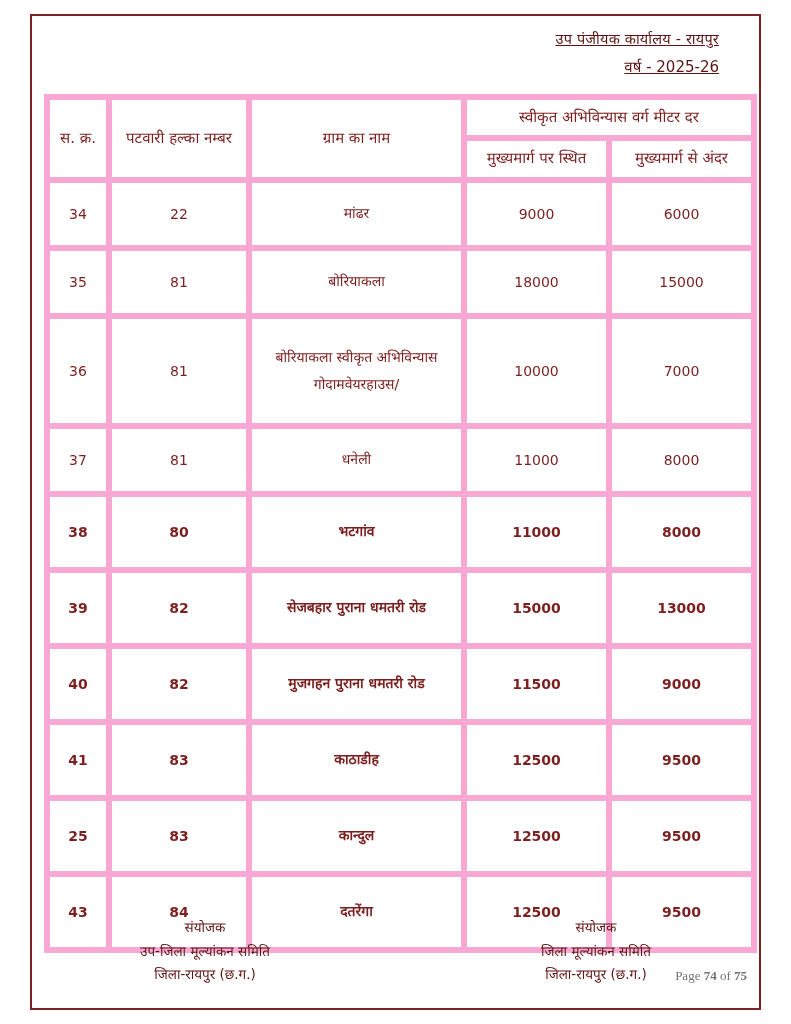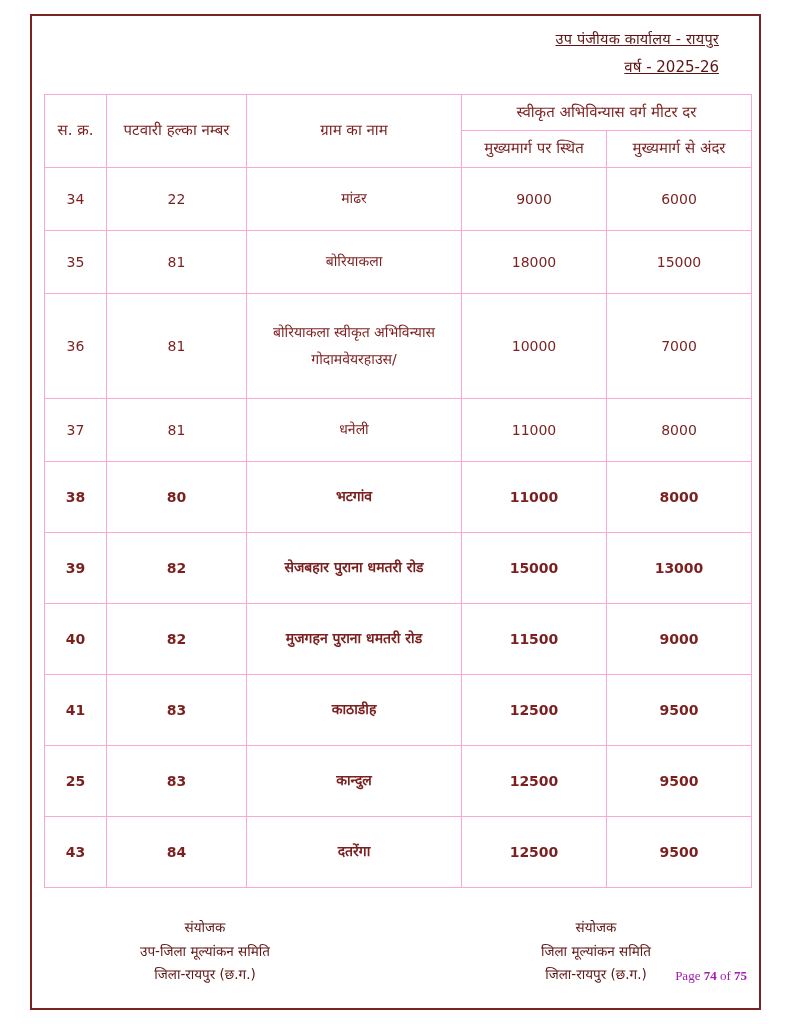--- a/index.html
+++ b/index.html
@@ -51,21 +51,21 @@
     margin-bottom: 0;
   }
 
   table.rates {
     border-collapse: collapse;
     width: 707px;
     margin: 18px 0 0 0;
     table-layout: fixed;
   }
   table.rates th, table.rates td {
-    border: 1px solid #f9a8d4;
+    border: 6px solid #f9a8d4;
     color: #7b1f1f;
     text-align: center;
     vertical-align: middle;
     font-size: 14px;
     padding: 6px 4px;
   }
   table.rates th {
     font-weight: normal;
     font-size: 15px;
     line-height: 1.55;
@@ -96,21 +96,21 @@
   }
   .sign-block { text-align: center; }
   .sign-left { margin-left: 96px; }
   .sign-right { margin-right: 96px; }
 
   .page-number {
     position: absolute;
     right: 44px;
     top: 968px;
     font-size: 13px;
-    color: #a21caf;
+    color: #737373;
     font-family: "Liberation Serif", serif;
   }
   .page-number b { font-weight: bold; }
 </style>
 </head>
 <body>
 
 <div class="page">
   <div class="page-border"></div>
 

